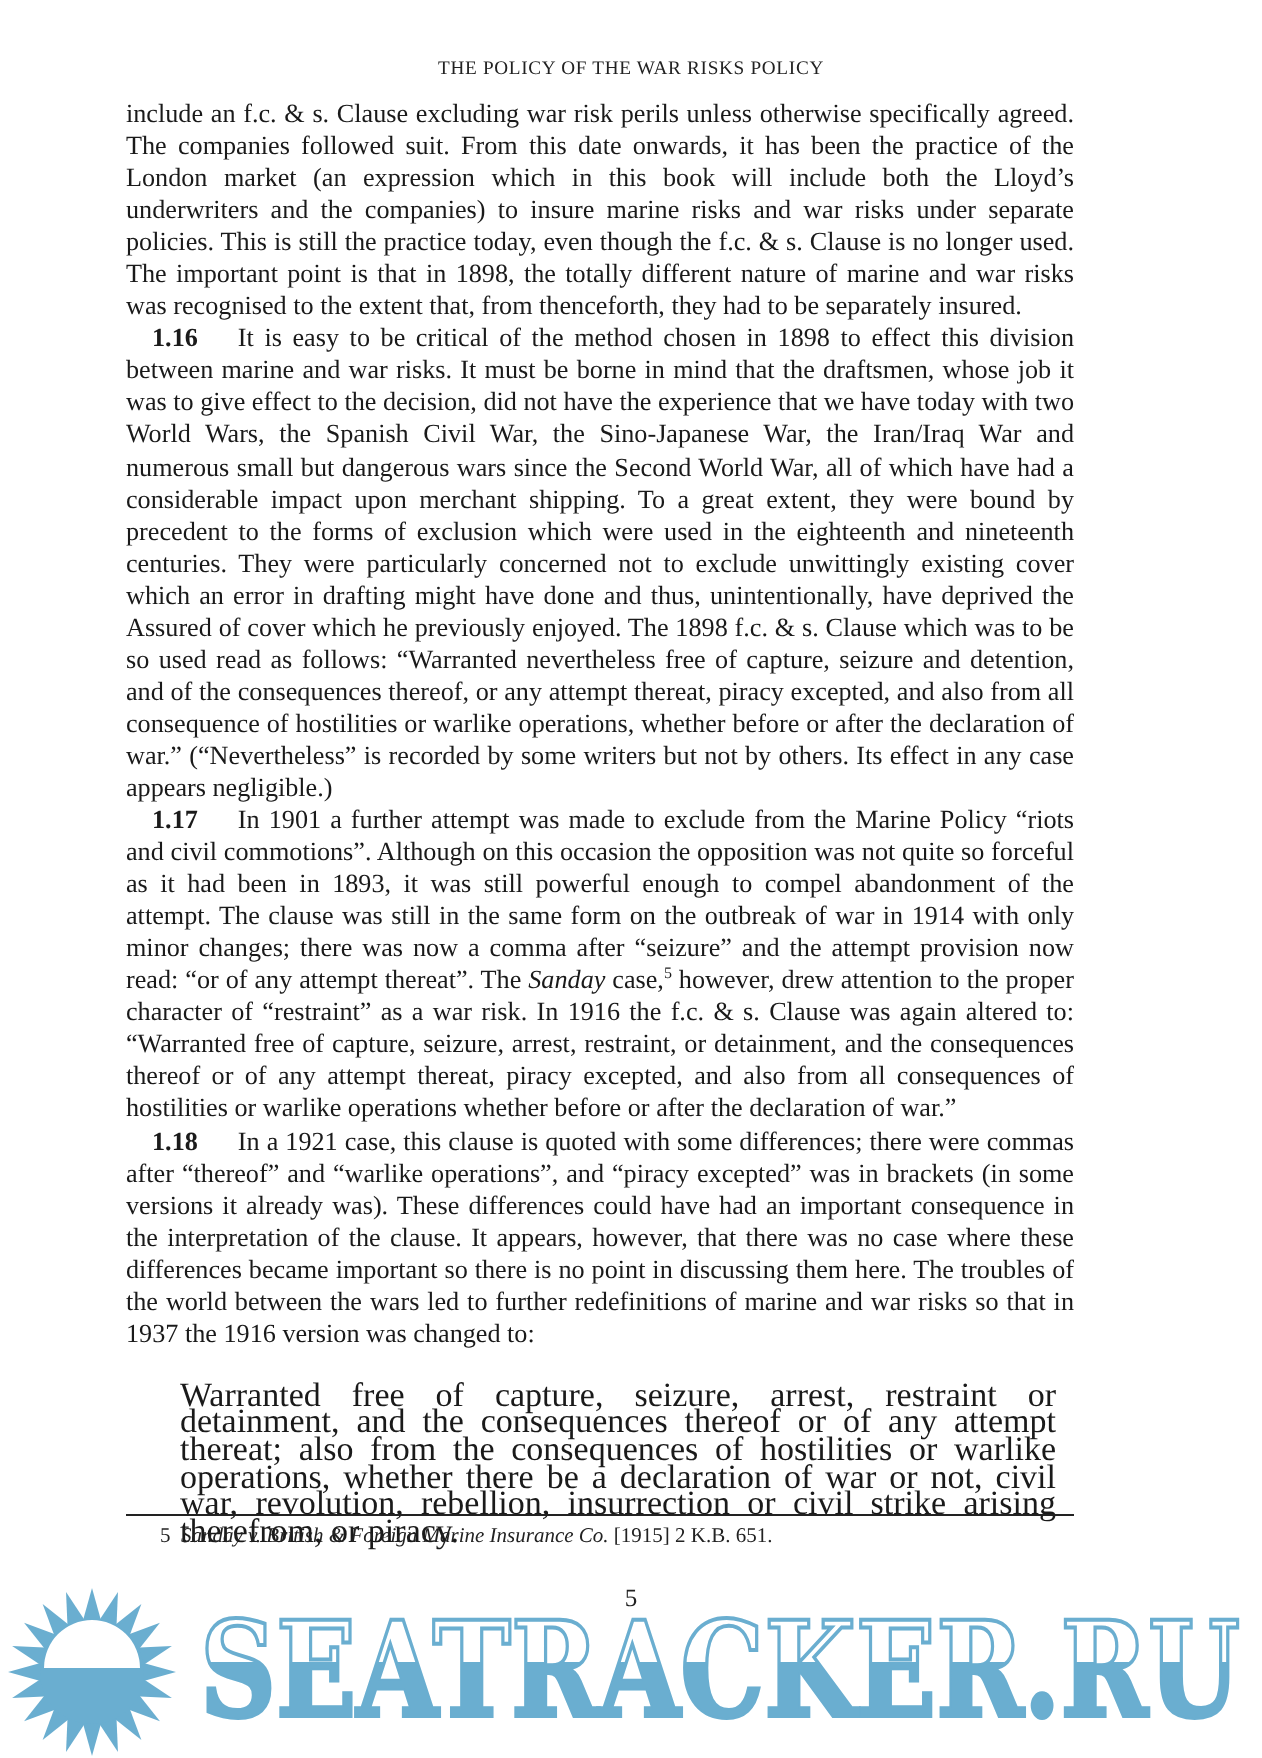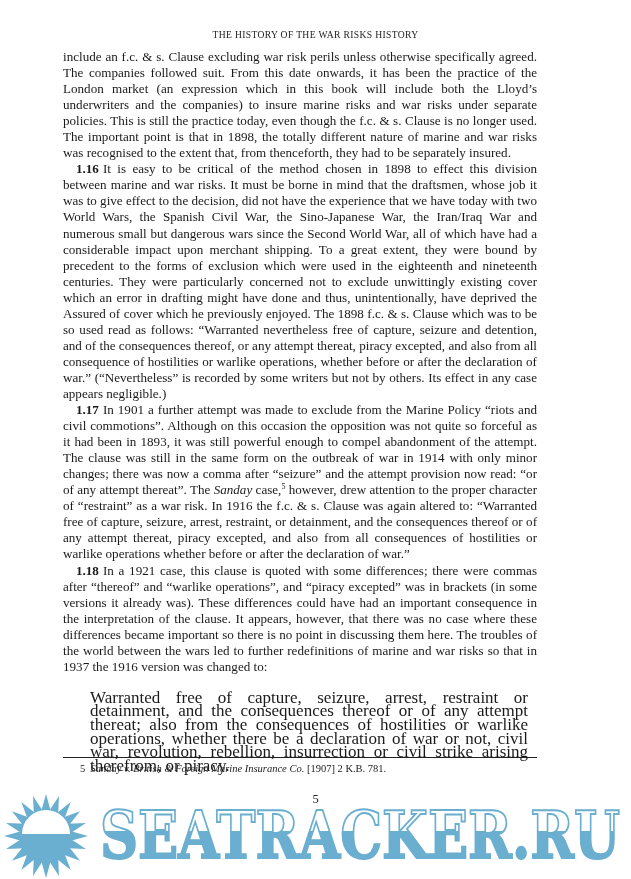--- a/index.html
+++ b/index.html
@@ -6,54 +6,54 @@
   body { width: 631px; height: 879px; position: relative; overflow: hidden;
          font-family: "Liberation Serif", "DejaVu Serif", serif; color: #1a1a1a; }
   .page { position: absolute; left: 0; top: 0; width: 631px; height: 879px; }
   .running-head { position: absolute; top: 29px; left: 0; width: 631px; text-align: center;
          font-size: 9.6px; letter-spacing: 0.35px; color: #222; }
   .body-text { position: absolute; left: 63px; top: 49px; width: 474px; font-size: 13.1px;
          line-height: 16.05px; text-align: justify; }
   .body-text p { margin: 0; }
   .body-text p.cont { text-indent: 0; }
   .body-text p.para { text-indent: 13px; }
-  .pnum { font-weight: bold; margin-right: 4px; }
+  .pnum { font-weight: bold; margin-right: 20px; }
   .quote { margin: 16px 0 0 27px; width: 438px; font-size: 17px; line-height: 13.6px;
          text-align: justify; }
   .rule { position: absolute; left: 63px; top: 757px; width: 474px; height: 0;
          border-top: 1px solid #222; }
   .footnote { position: absolute; left: 80px; top: 763px; font-size: 10.5px; color: #222; }
   .footnote i { }
   .page-number { position: absolute; top: 792px; left: 0; width: 631px; text-align: center;
          font-size: 12.5px; color: #222; }
   sup { font-size: 8px; vertical-align: 5px; line-height: 0; }
   .wm { position: absolute; left: 0; top: 793px; width: 631px; height: 86px; }
 </style>
 </head>
 <body>
 
 <div class="page">
 
-  <div class="running-head">THE HISTORY OF THE WAR RISKS HISTORY</div>
+  <div class="running-head">THE POLICY OF THE WAR RISKS POLICY</div>
 
   <div class="body-text">
     <p class="cont">include an f.c. &amp; s. Clause excluding war risk perils unless otherwise specifically agreed. The companies followed suit. From this date onwards, it has been the practice of the London market (an expression which in this book will include both the Lloyd’s underwriters and the companies) to insure marine risks and war risks under separate policies. This is still the practice today, even though the f.c. &amp; s. Clause is no longer used. The important point is that in 1898, the totally different nature of marine and war risks was recognised to the extent that, from thenceforth, they had to be separately insured.</p>
 
     <p class="para"><span class="pnum">1.16</span><span>It is easy to be critical of the method chosen in 1898 to effect this division between marine and war risks. It must be borne in mind that the draftsmen, whose job it was to give effect to the decision, did not have the experience that we have today with two World Wars, the Spanish Civil War, the Sino-Japanese War, the Iran/Iraq War and numerous small but dangerous wars since the Second World War, all of which have had a considerable impact upon merchant shipping. To a great extent, they were bound by precedent to the forms of exclusion which were used in the eighteenth and nineteenth centuries. They were particularly concerned not to exclude unwittingly existing cover which an error in drafting might have done and thus, unintentionally, have deprived the Assured of cover which he previously enjoyed. The 1898 f.c. &amp; s. Clause which was to be so used read as follows: “Warranted nevertheless free of capture, seizure and detention, and of the consequences thereof, or any attempt thereat, piracy excepted, and also from all consequence of hostilities or warlike operations, whether before or after the declaration of war.” (“Nevertheless” is recorded by some writers but not by others. Its effect in any case appears negligible.)</span></p>
 
     <p class="para"><span class="pnum">1.17</span><span>In 1901 a further attempt was made to exclude from the Marine Policy “riots and civil commotions”. Although on this occasion the opposition was not quite so forceful as it had been in 1893, it was still powerful enough to compel abandonment of the attempt. The clause was still in the same form on the outbreak of war in 1914 with only minor changes; there was now a comma after “seizure” and the attempt provision now read: “or of any attempt thereat”. The </span><i>Sanday</i><span> case,</span><sup>5</sup><span> however, drew attention to the proper character of “restraint” as a war risk. In 1916 the f.c. &amp; s. Clause was again altered to: “Warranted free of capture, seizure, arrest, restraint, or detainment, and the consequences thereof or of any attempt thereat, piracy excepted, and also from all consequences of hostilities or warlike operations whether before or after the declaration of war.”</span></p>
 
     <p class="para"><span class="pnum">1.18</span><span>In a 1921 case, this clause is quoted with some differences; there were commas after “thereof” and “warlike operations”, and “piracy excepted” was in brackets (in some versions it already was). These differences could have had an important consequence in the interpretation of the clause. It appears, however, that there was no case where these differences became important so there is no point in discussing them here. The troubles of the world between the wars led to further redefinitions of marine and war risks so that in 1937 the 1916 version was changed to:</span></p>
 
     <div class="quote">Warranted free of capture, seizure, arrest, restraint or detainment, and the consequences thereof or of any attempt thereat; also from the consequences of hostilities or warlike operations, whether there be a declaration of war or not, civil war, revolution, rebellion, insurrection or civil strike arising therefrom, or piracy.</div>
   </div>
 
   <div class="rule"></div>
 
-  <div class="footnote"><span>5</span>&nbsp;&nbsp;<i>Sanday v. British &amp; Foreign Marine Insurance Co.</i><span> [1907] 2 K.B. 781.</span></div>
+  <div class="footnote"><span>5</span>&nbsp;&nbsp;<i>Sanday v. British &amp; Foreign Marine Insurance Co.</i><span> [1915] 2 K.B. 651.</span></div>
 
   <div class="page-number">5</div>
 
   <svg class="wm" viewBox="0 0 631 86" xmlns="http://www.w3.org/2000/svg">
     <defs>
       <clipPath id="bottomHalf">
           <rect x="0" y="38" width="631" height="60"></rect>
         </clipPath>
     </defs>
     <g>

